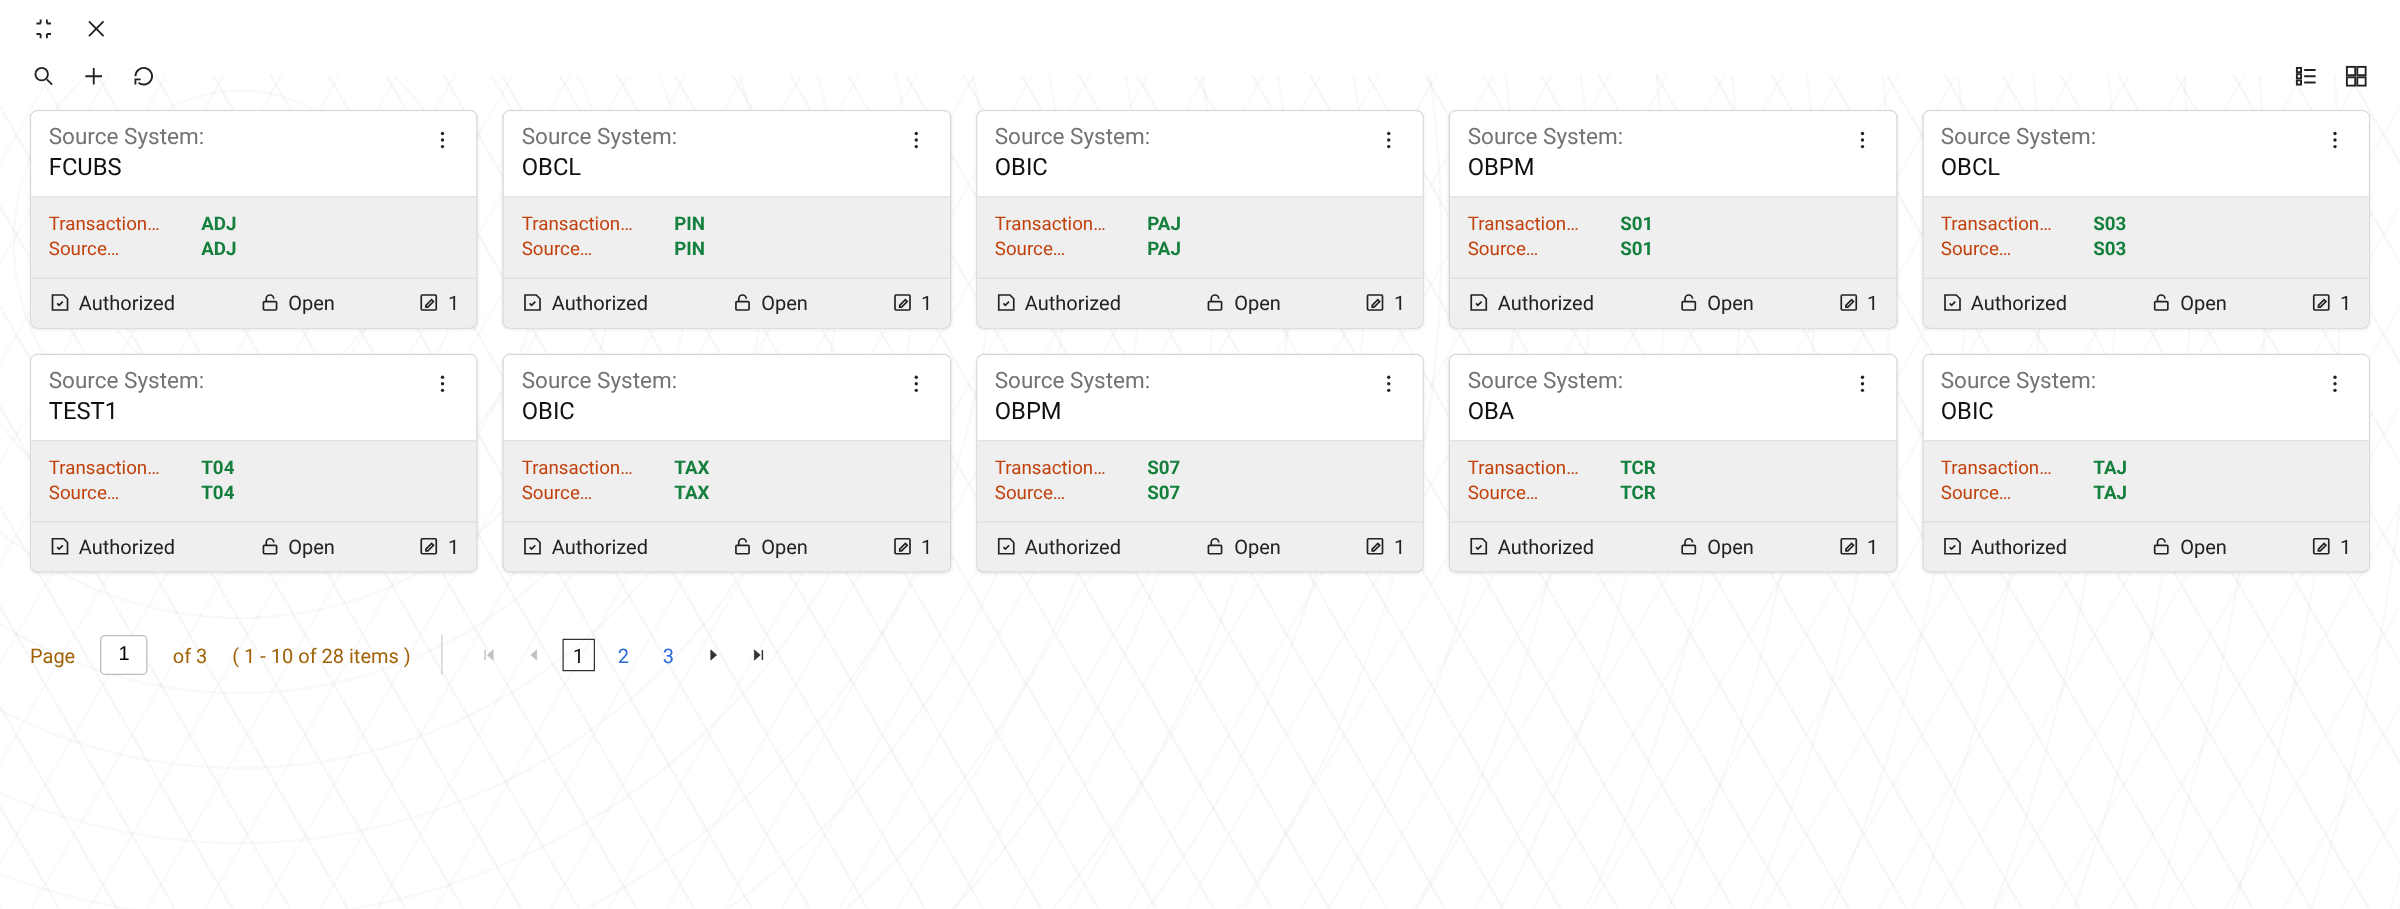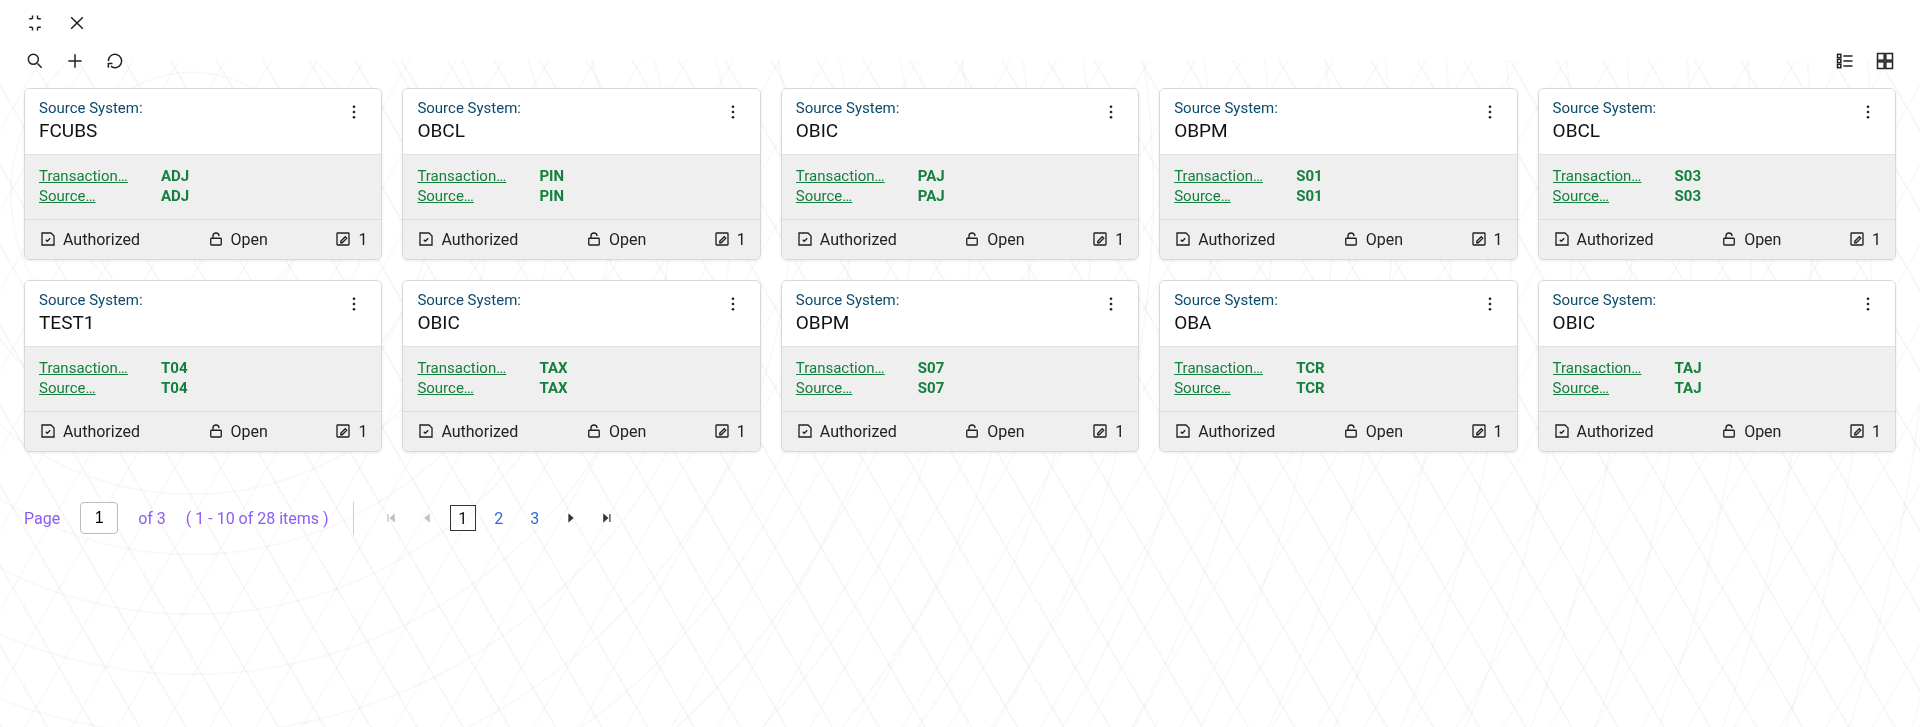--- a/index.html
+++ b/index.html
@@ -64,33 +64,33 @@
     display: flex;
     flex-direction: column;
   }
   .card-head {
     padding: 10px 14px 12px 14px;
     display: flex;
     justify-content: space-between;
     align-items: flex-start;
     background: #fff;
   }
-  .card-head .lbl { font-size: 15px; color: #0c4a6e; }
+  .card-head .lbl { font-size: 18px; color: #737373; }
   .card-head .val { font-size: 19px; font-weight: 400; color: #111; margin-top: 2px; }
   .kebab { cursor: pointer; padding: 4px; color: #222; }
   .kebab svg { width: 18px; height: 18px; }
 
   .card-body {
     background: #efefef;
     padding: 10px 14px 12px 14px;
     border-top: 1px solid #e2e2e2;
     font-size: 15px;
   }
   .kv { display: flex; gap: 12px; margin: 2px 0; }
-  .kv .k { width: 110px; color: #15803d; white-space: nowrap; overflow: hidden; text-overflow: ellipsis; text-decoration: underline; }
+  .kv .k { width: 110px; color: #c2410c; white-space: nowrap; overflow: hidden; text-overflow: ellipsis; }
   .kv .v { font-weight: 700; color: #15803d; }
 
   .card-foot {
     background: #efefef;
     border-top: 1px solid #ddd;
     display: flex;
     align-items: center;
     justify-content: space-between;
     padding: 10px 14px;
     font-size: 16px;
@@ -102,21 +102,21 @@
   .pagination {
     display: flex;
     align-items: center;
     gap: 20px;
     padding: 50px 24px 0 24px;
     font-size: 16px;
     color: #333;
     position: relative;
     z-index: 1;
   }
-  .pagination .lbl { color: #8b5cf6; }
+  .pagination .lbl { color: #a16207; }
   .page-input {
     width: 38px; height: 32px;
     border: 1px solid #bbb;
     border-radius: 4px;
     text-align: center;
     font-size: 16px;
   }
   .sep { width: 1px; height: 32px; background: #ccc; margin: 0 4px; }
   .page-ctrl { display: flex; align-items: center; gap: 10px; }
   .page-btn {

